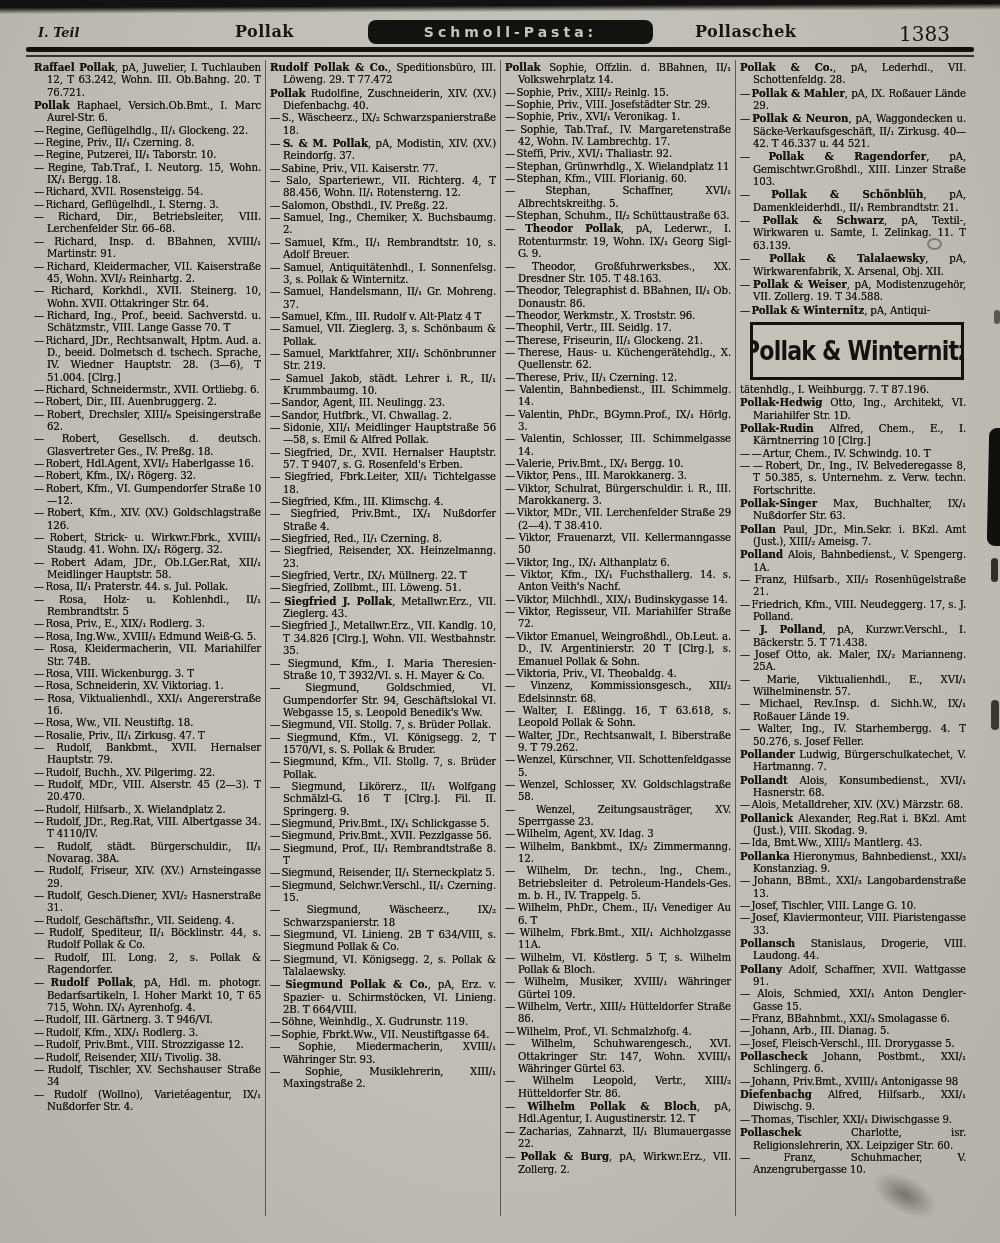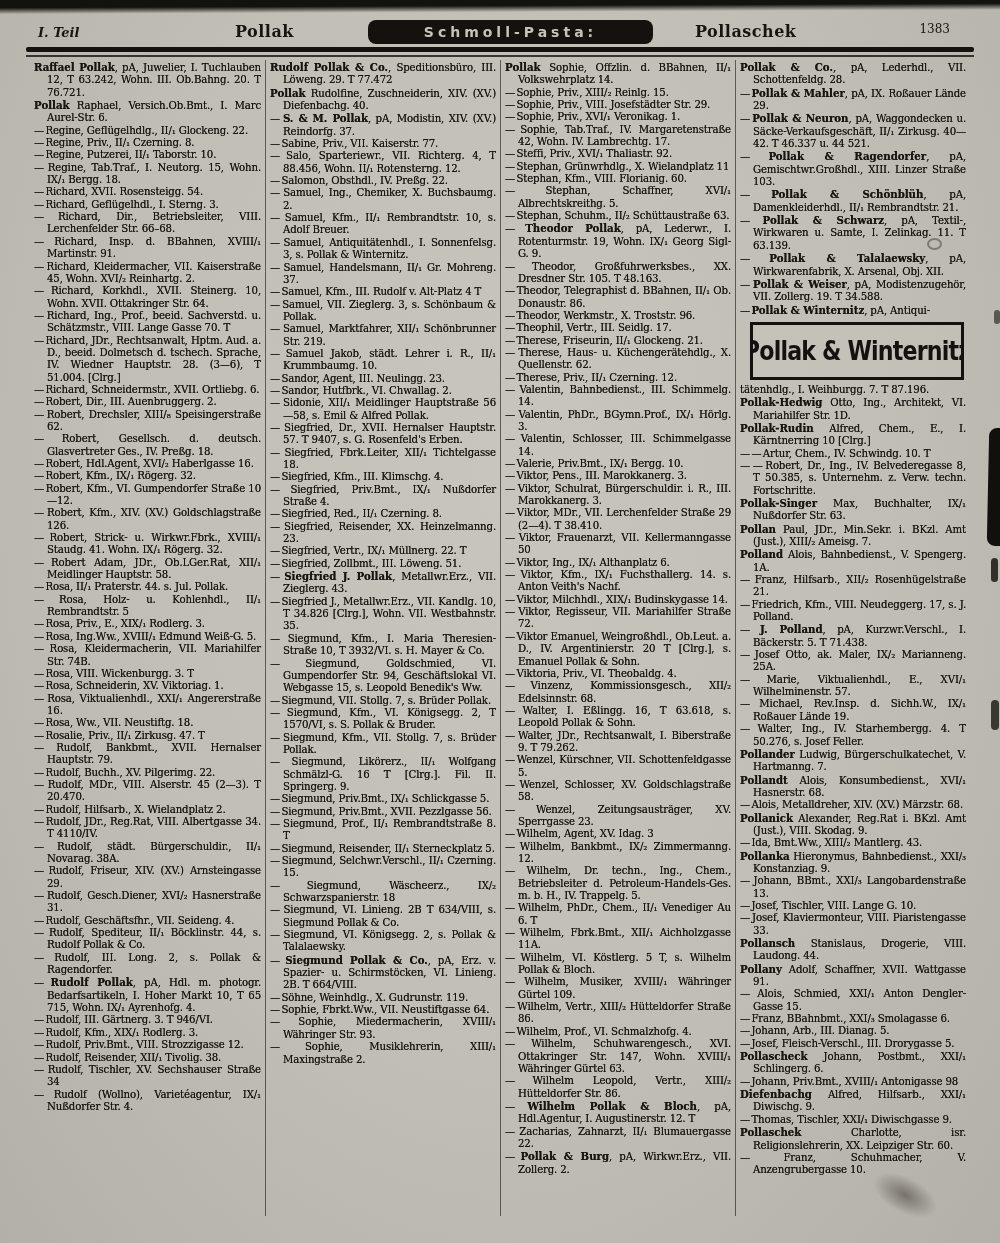--- a/index.html
+++ b/index.html
@@ -23,21 +23,21 @@
         transform:rotate(28deg);}
   
   .header{position:absolute;top:20px;left:30px;right:46px;height:26px;}
   .hdr-part{position:absolute;left:8px;top:5px;font-size:13px;font-weight:bold;font-style:italic;}
   .hdr-word-left{position:absolute;left:205px;top:2px;font-size:16px;font-weight:bold;letter-spacing:.5px;}
   .hdr-ad{position:absolute;left:338px;top:0px;width:285px;height:24px;background:#14120e;
         border-radius:8px;display:flex;align-items:center;justify-content:center;}
   .hdr-ad span{font-family:"DejaVu Sans","Liberation Sans",sans-serif;font-weight:bold;
         font-size:14px;letter-spacing:4px;color:#c6c3ba;white-space:nowrap;}
   .hdr-word-right{position:absolute;left:665px;top:2px;font-size:16px;font-weight:bold;letter-spacing:.5px;}
-  .hdr-page{position:absolute;right:4px;top:2px;font-size:12px;}
+  .hdr-page{position:absolute;right:4px;top:2px;font-size:20px;}
   .rule-thick{position:absolute;top:47px;left:26px;right:26px;height:5px;background:#14120e;border-radius:2px;}
   .rule-thin{position:absolute;top:55px;left:26px;right:26px;height:1.5px;background:rgba(20,18,14,.8);}
   
   .columns{position:absolute;top:60px;left:30px;width:940px;height:1156px;display:flex;overflow:hidden;}
   .col{width:235px;box-sizing:border-box;padding:1px 4px 0 4px;overflow:hidden;}
   .col + .col{border-left:1px solid rgba(23,20,15,.6);}
   .entry{font-size:10.2px;line-height:12.35px;text-align:justify;
         padding-left:13px;text-indent:-13px;letter-spacing:-0.15px;
         text-shadow:0 0 .35px rgba(23,21,15,.8);}
   .entry b{letter-spacing:0;}
@@ -116,20 +116,21 @@
         <div class="entry"><span class="dash">— </span>Rudolf, III. Gärtnerg. 3. T 946/VI.</div>
         <div class="entry"><span class="dash">— </span>Rudolf, Kfm., XIX/₁ Rodlerg. 3.</div>
         <div class="entry"><span class="dash">— </span>Rudolf, Priv.Bmt., VIII. Strozzigasse 12.</div>
         <div class="entry"><span class="dash">— </span>Rudolf, Reisender, XII/₁ Tivolig. 38.</div>
         <div class="entry"><span class="dash">— </span>Rudolf, Tischler, XV. Sechshauser Straße 34</div>
         <div class="entry"><span class="dash">— </span>Rudolf (Wollno), Varietéagentur, IX/₁ Nußdorfer Str. 4.</div>
       </div>
       <div class="col">
         <div class="entry"><b>Rudolf Pollak &amp; Co.</b>, Speditionsbüro, III. Löweng. 29. T 77.472</div>
         <div class="entry"><b>Pollak</b> Rudolfine, Zuschneiderin, XIV. (XV.) Diefenbachg. 40.</div>
+        <div class="entry"><span class="dash">— </span>S., Wäscheerz., IX/₂ Schwarzspanierstraße 18.</div>
         <div class="entry"><span class="dash">— </span><b>S. &amp; M. Pollak</b>, pA, Modistin, XIV. (XV.) Reindorfg. 37.</div>
         <div class="entry"><span class="dash">— </span>Sabine, Priv., VII. Kaiserstr. 77.</div>
         <div class="entry"><span class="dash">— </span>Salo, Sparteriewr., VII. Richterg. 4, T 88.456, Wohn. II/₁ Rotensterng. 12.</div>
         <div class="entry"><span class="dash">— </span>Salomon, Obsthdl., IV. Preßg. 22.</div>
         <div class="entry"><span class="dash">— </span>Samuel, Ing., Chemiker, X. Buchsbaumg. 2.</div>
         <div class="entry"><span class="dash">— </span>Samuel, Kfm., II/₁ Rembrandtstr. 10, s. Adolf Breuer.</div>
         <div class="entry"><span class="dash">— </span>Samuel, Antiquitätenhdl., I. Sonnenfelsg. 3, s. Pollak &amp; Winternitz.</div>
         <div class="entry"><span class="dash">— </span>Samuel, Handelsmann, II/₁ Gr. Mohreng. 37.</div>
         <div class="entry"><span class="dash">— </span>Samuel, Kfm., III. Rudolf v. Alt-Platz 4 T</div>
         <div class="entry"><span class="dash">— </span>Samuel, VII. Zieglerg. 3, s. Schönbaum &amp; Pollak.</div>

